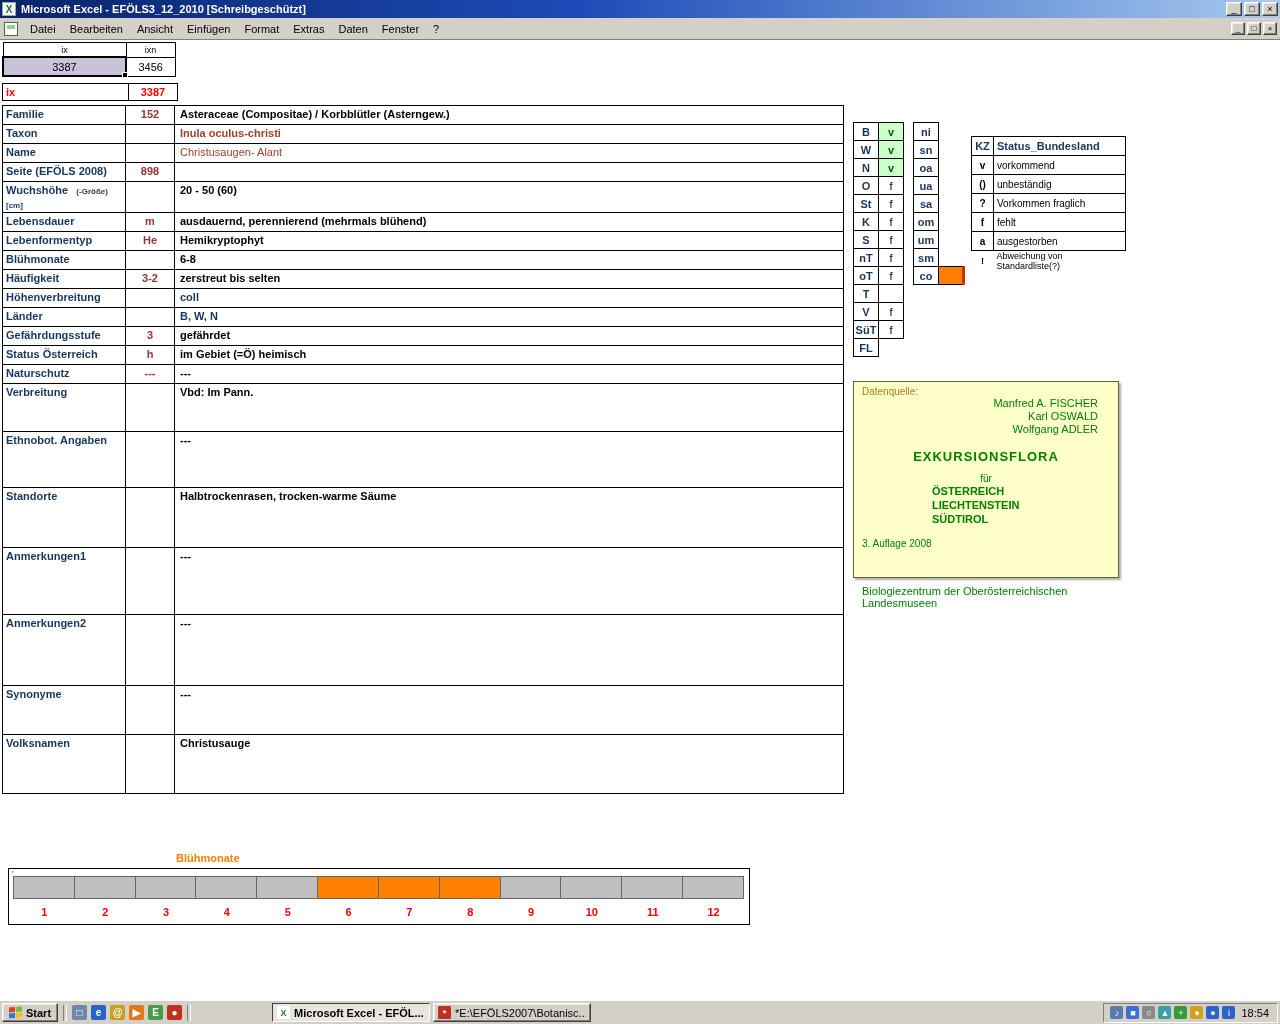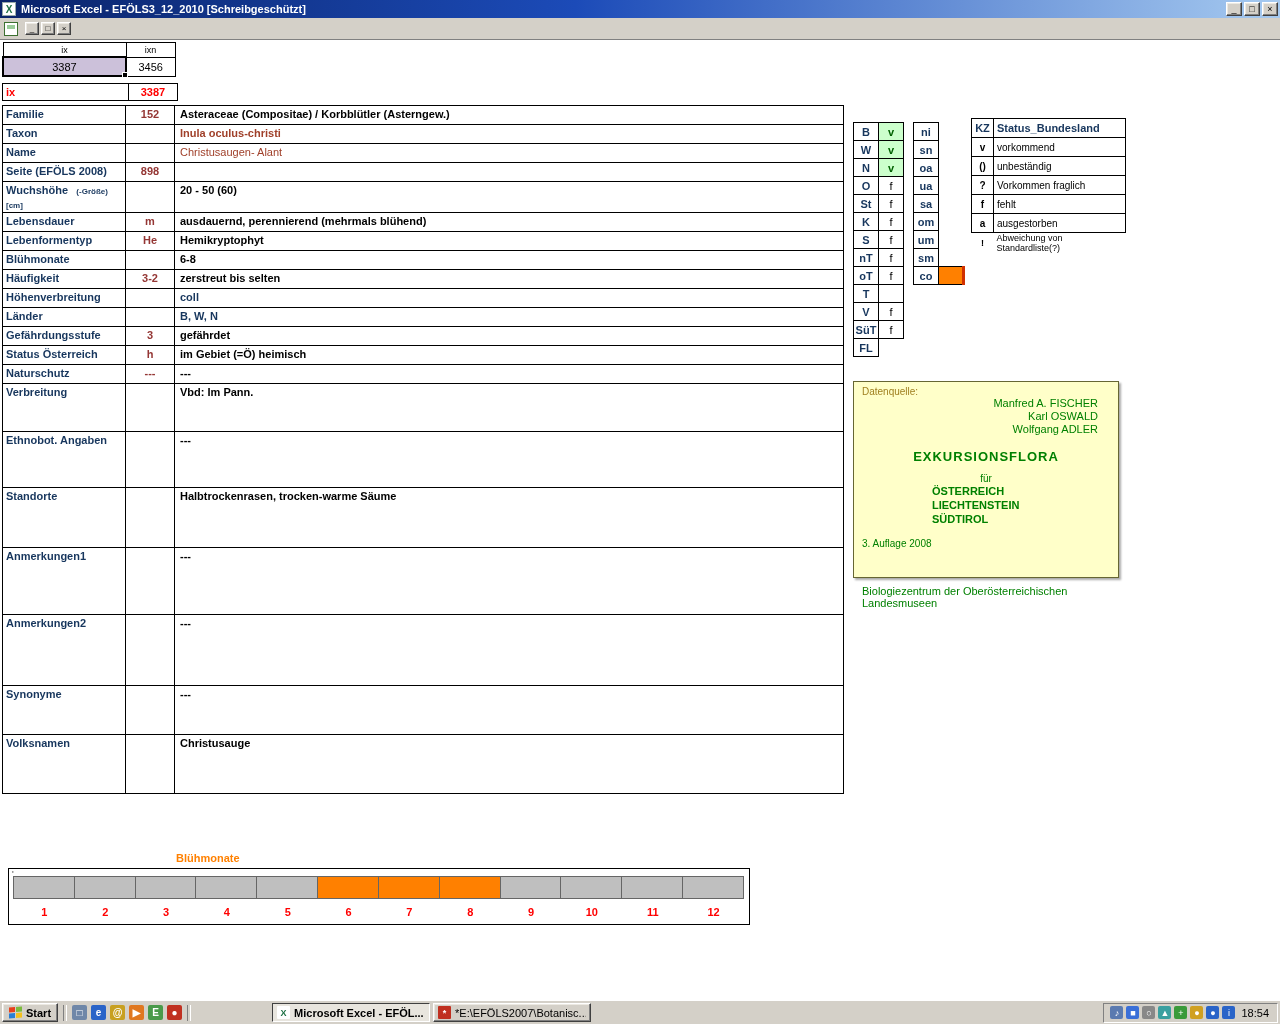--- a/index.html
+++ b/index.html
@@ -53,21 +53,21 @@
 
   .bl-table{position:absolute;left:853px;top:82px;}
   .bl-table td,.rg-table td{border:1px solid #000;width:25px;height:18px;text-align:center;font-size:11px;box-sizing:border-box;}
   .blc{font-weight:bold;color:#17365d;}
   .bls{color:#000;background:#fff;}
   .stv{background:#ccffcc;color:#006100;font-weight:bold;}
   .noborder{border:none !important;background:#fff !important;}
   .rg-table{position:absolute;left:913px;top:82px;}
   .hl{border:1px solid #000;border-right:3px solid #d03000 !important;}
 
-  .lg-table{position:absolute;left:971px;top:78px;}
+  .lg-table{position:absolute;left:971px;top:96px;}
   .lg-table td{border:1px solid #000;height:18px;font-size:10px;background:#fff;}
   .lgc{width:21px;text-align:center;font-weight:bold;}
   .lgl{width:128px;padding-left:3px;}
   .lg-head td{color:#17365d;font-weight:bold;font-size:11px;}
   .lg-last td{border:none;font-size:9px;}
 
   .source-box{position:absolute;left:853px;top:341px;width:266px;height:197px;background:#ffffc9;
     border:1px solid #666633;box-shadow:2px 2px 2px #aaa;box-sizing:border-box;padding:4px 8px;}
   .src-title{font-size:10px;color:#a08020;}
   .src-authors{text-align:right;color:#008000;font-size:11px;line-height:13px;padding-right:12px;}
@@ -116,20 +116,31 @@
 <div class="titlebar">
   <div class="app-icon16">X</div>
   <div class="title-text">Microsoft Excel - EFÖLS3_12_2010  [Schreibgeschützt]</div>
   <div class="win-btn">_</div>
   <div class="win-btn">□</div>
   <div class="win-btn">×</div>
 </div>
 
 <div class="menubar">
   <div class="sheet-icon"></div>
+  <div class="menu-items" id="menu-items">
+      <span class="menu-item">Datei</span>
+      <span class="menu-item">Bearbeiten</span>
+      <span class="menu-item">Ansicht</span>
+      <span class="menu-item">Einfügen</span>
+      <span class="menu-item">Format</span>
+      <span class="menu-item">Extras</span>
+      <span class="menu-item">Daten</span>
+      <span class="menu-item">Fenster</span>
+      <span class="menu-item">?</span>
+    </div>
   <div class="win-btn sm">_</div>
   <div class="win-btn sm">□</div>
   <div class="win-btn sm">×</div>
 </div>
 
 <div class="sheet">
 
   <table class="mini-table">
     <tbody>
       <tr>

